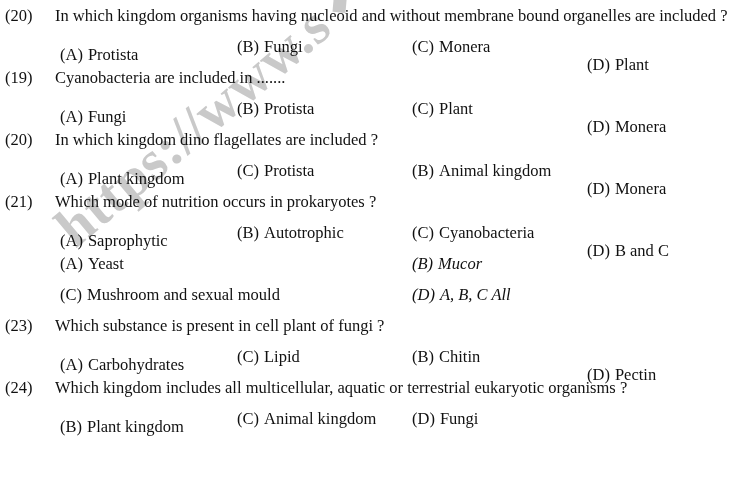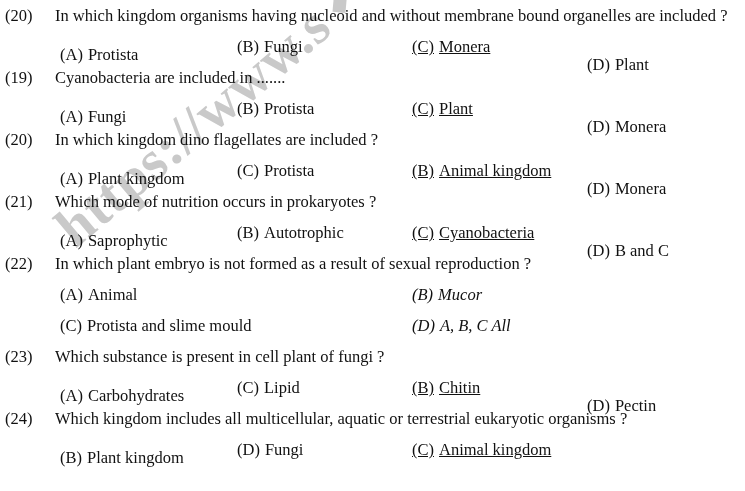--- a/index.html
+++ b/index.html
@@ -86,21 +86,21 @@
     white-space: nowrap;
   }
   .opt {
     font-size: 16.5px;
     box-sizing: border-box;
     padding-right: 6px;
   }
   
   .cols4 .opt:nth-child(1) { width: 177px; flex: 0 0 177px; margin-left: 60px; margin-top: 8px; }
   .cols4 .opt:nth-child(2) { width: 175px; flex: 0 0 175px; }
-  .cols4 .opt:nth-child(3) { width: 175px; flex: 0 0 175px; text-decoration: underline; }
+  .cols4 .opt:nth-child(3) { width: 175px; flex: 0 0 175px; }
   .cols4 .opt:nth-child(4) { flex: 1 1 auto; margin-top: 18px; }
   
   .cols2 .opt:nth-child(1) { width: 352px; flex: 0 0 352px; margin-left: 60px; }
   .cols2 .opt:nth-child(2) { flex: 1 1 auto; font-style: italic; }
 
   .opt .lbl { margin-right: 5px; }
 </style>
 </head>
 <body>
 
@@ -151,30 +151,26 @@
         <div class="qtext">Which mode of nutrition occurs in prokaryotes ?</div>
       </div>
       <div class="optrow cols4">
         <div class="opt"><span class="lbl">(A)</span><span>Saprophytic</span></div>
         <div class="opt"><span class="lbl">(B)</span><span>Autotrophic</span></div>
         <div class="opt"><span class="lbl">(C)</span><span>Cyanobacteria</span></div>
         <div class="opt"><span class="lbl">(D)</span><span>B and C</span></div>
       </div>
     </div>
     <div class="qblock">
-      <div class="qline">
-        <div class="qnum">(22)</div>
-        <div class="qtext">In which plant embryo is not formed as a result of sexual reproduction ?</div>
-      </div>
       <div class="optrow cols2">
-        <div class="opt"><span class="lbl">(A)</span><span>Animal</span></div>
+        <div class="opt"><span class="lbl">(A)</span><span>Yeast</span></div>
         <div class="opt"><span class="lbl">(B)</span><span>Mucor</span></div>
       </div>
       <div class="optrow cols2">
-        <div class="opt"><span class="lbl">(C)</span><span>Protista and slime mould</span></div>
+        <div class="opt"><span class="lbl">(C)</span><span>Mushroom and sexual mould</span></div>
         <div class="opt"><span class="lbl">(D)</span><span>A, B, C All</span></div>
       </div>
     </div>
     <div class="qblock">
       <div class="qline">
         <div class="qnum">(23)</div>
         <div class="qtext">Which substance is present in cell plant of fungi ?</div>
       </div>
       <div class="optrow cols4">
         <div class="opt"><span class="lbl">(A)</span><span>Carbohydrates</span></div>
@@ -183,17 +179,17 @@
         <div class="opt"><span class="lbl">(D)</span><span>Pectin</span></div>
       </div>
     </div>
     <div class="qblock">
       <div class="qline">
         <div class="qnum">(24)</div>
         <div class="qtext">Which kingdom includes all multicellular, aquatic or terrestrial eukaryotic organisms ?</div>
       </div>
       <div class="optrow cols4">
         <div class="opt"><span class="lbl">(B)</span><span>Plant kingdom</span></div>
+        <div class="opt"><span class="lbl">(C)</span><span>Animal kingdom</span></div>
         <div class="opt"><span class="lbl">(D)</span><span>Fungi</span></div>
-        <div class="opt"><span class="lbl">(C)</span><span>Animal kingdom</span></div>
       </div>
     </div>
   </div>
 
 </body></html>

